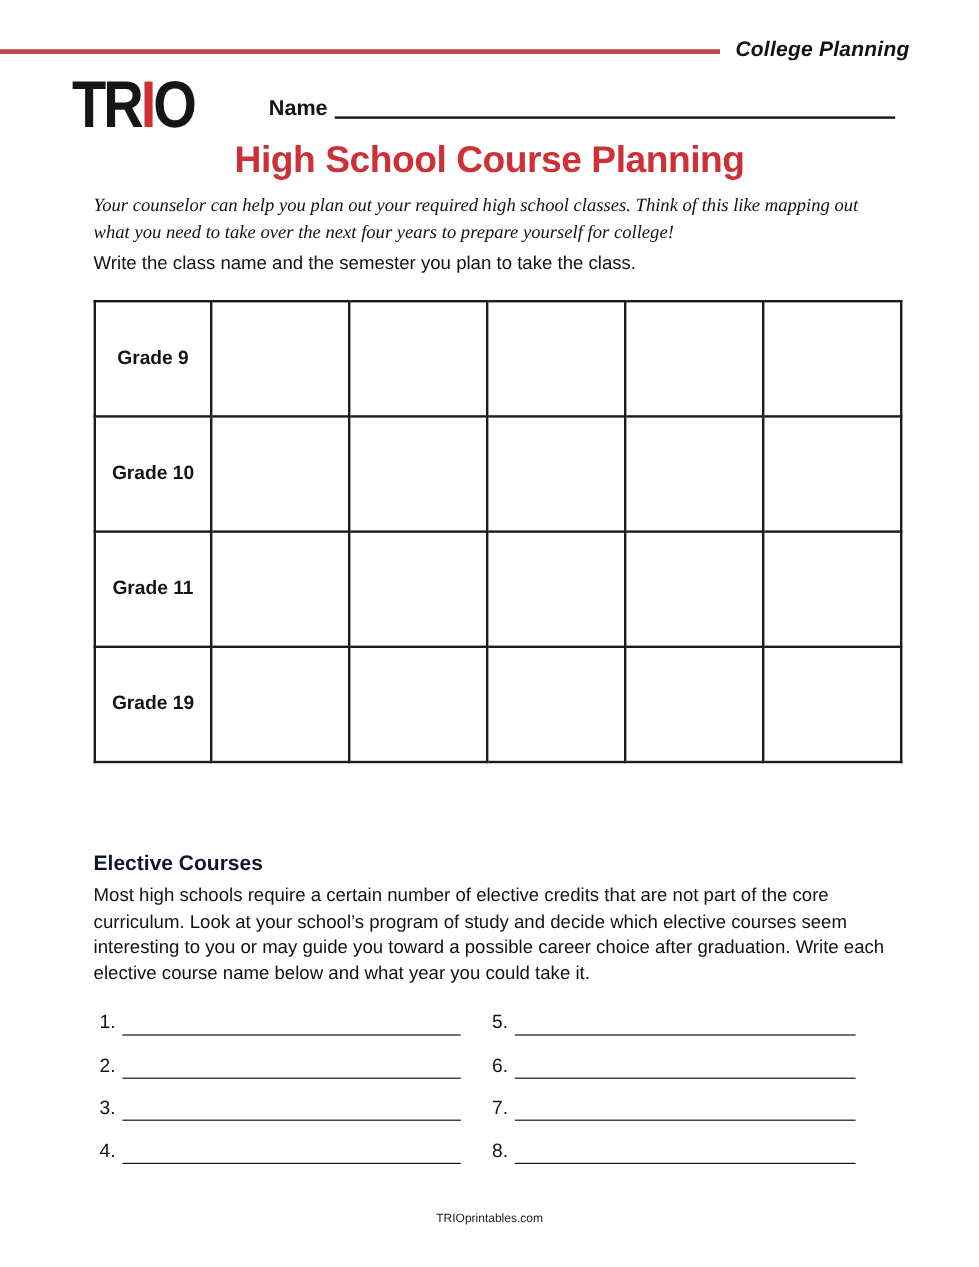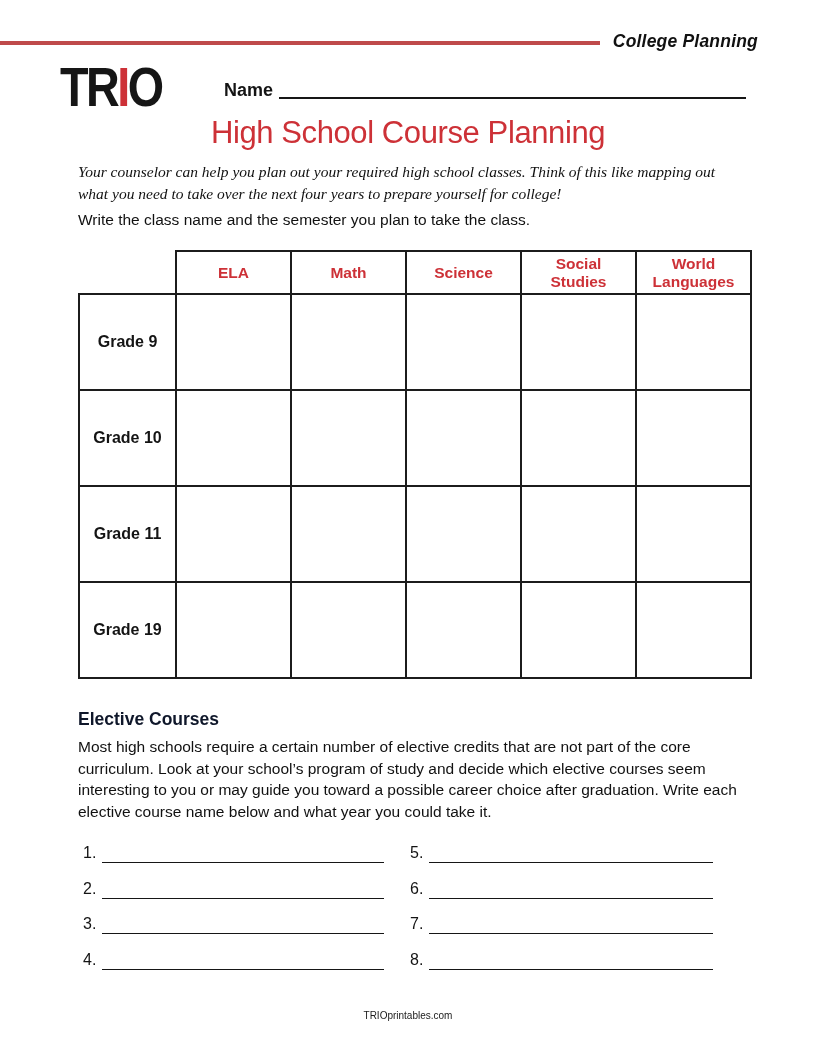--- a/index.html
+++ b/index.html
@@ -63,21 +63,21 @@
     font-size: 15px;
   }
 
   
   .title {
     position: absolute;
     left: 0; top: 115px;
     width: 816px;
     text-align: center;
     font-size: 31px;
-    font-weight: 400;
+    font-weight: 700;
     letter-spacing: -0.4px;
     color: #cd3137;
   }
 
   .intro {
     position: absolute;
     left: 78px; top: 161px;
     width: 670px;
     font-size: 15.5px;
     font-style: italic;
@@ -201,30 +201,20 @@
   <table class="course-table">
     <colgroup>
       <col style="width:97px">
       <col style="width:115px">
         <col style="width:115px">
         <col style="width:115px">
         <col style="width:115px">
         <col style="width:115px">
     </colgroup>
     <tbody>
-        <tr>
-      <td class="corner-cell"></td>
-      <th>ELA</th>
-      <th>Math</th>
-      <th>Science</th>
-      <th>Social
-Studies</th>
-      <th>World
-Languages</th>
-    </tr>
     <tr>
       <td class="grade-cell">Grade 9</td>
       <td class="blank-cell"></td>
       <td class="blank-cell"></td>
       <td class="blank-cell"></td>
       <td class="blank-cell"></td>
       <td class="blank-cell"></td>
     </tr>
     <tr>
       <td class="grade-cell">Grade 10</td>

